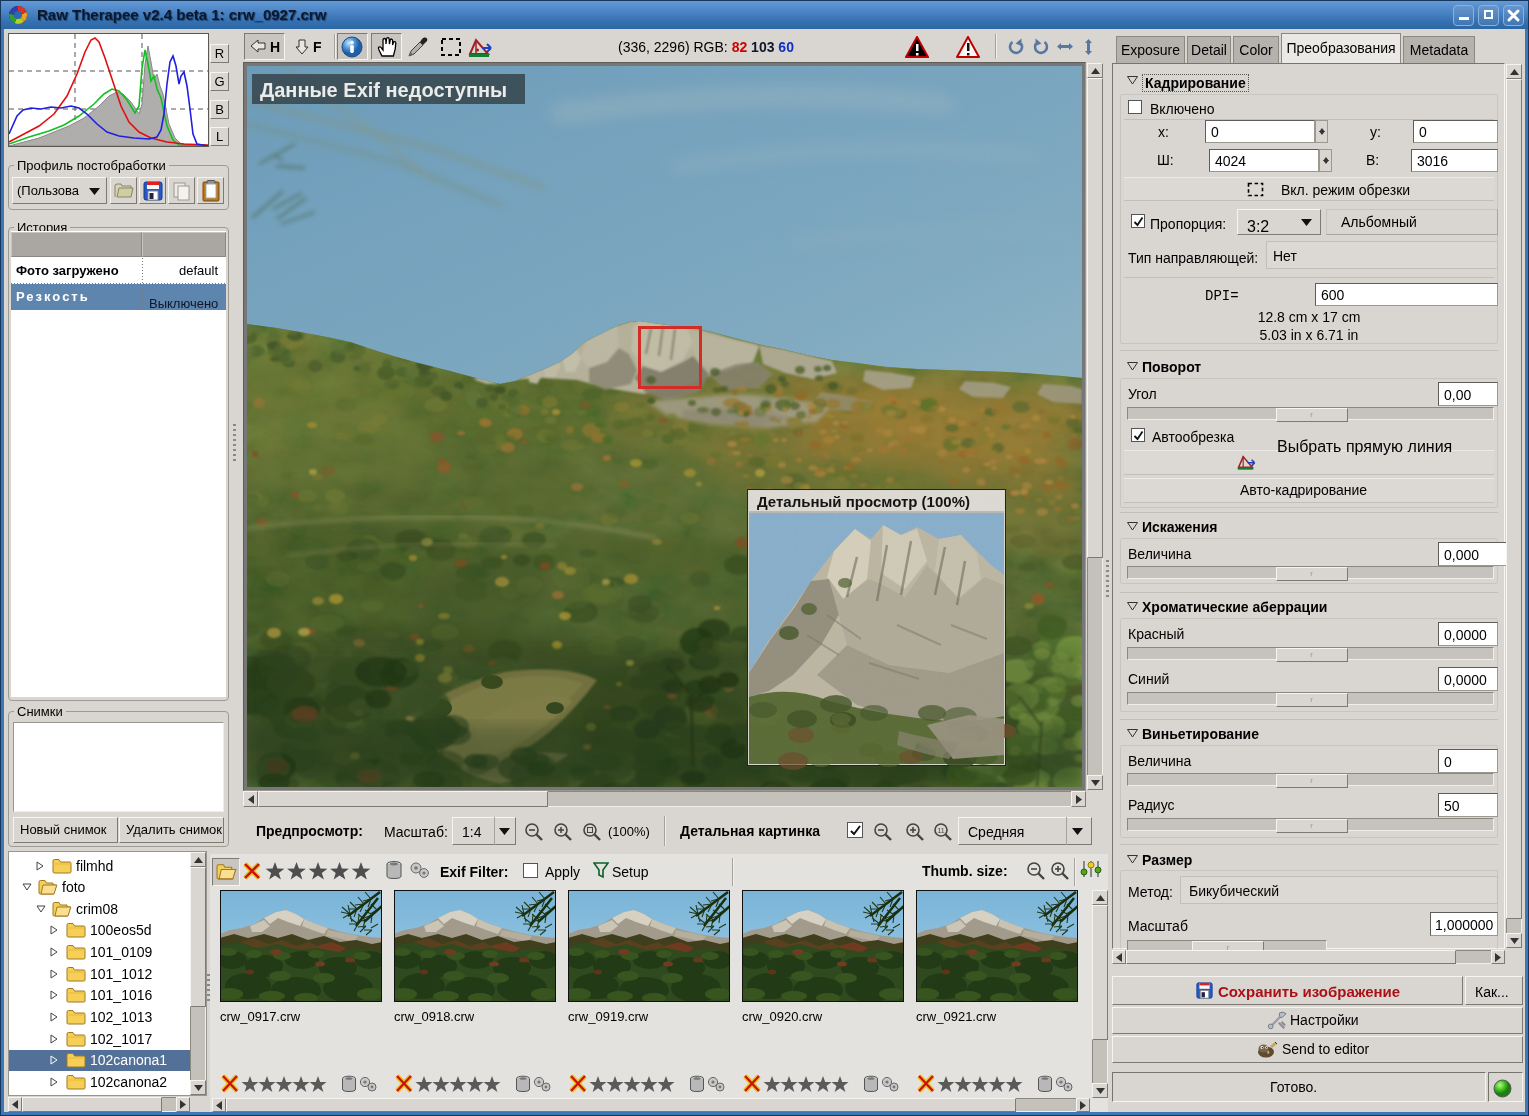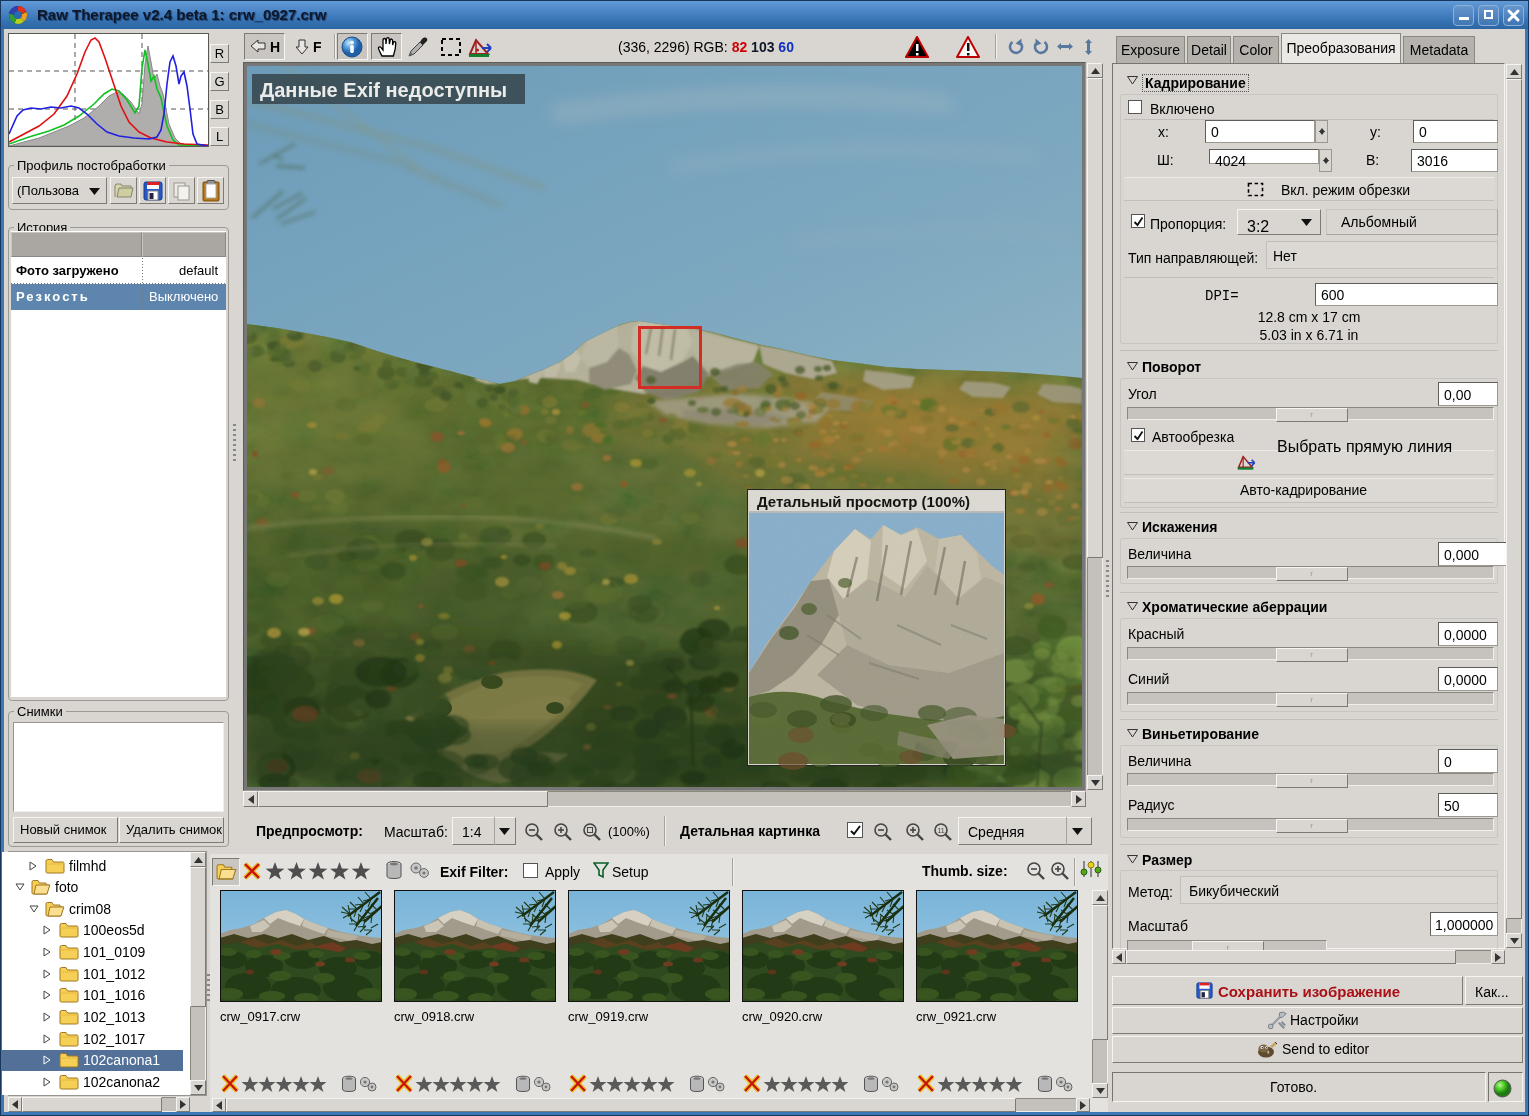--- a/index.html
+++ b/index.html
@@ -112,34 +112,34 @@
 
 <div class="abs gb" style="left:8px;top:227px;width:221px;height:474px"></div>
 <div class="gbl" style="left:14px;top:221px">История</div>
 <div class="abs" style="left:11px;top:231px;width:215px;height:466px;background:#fff"></div>
 <div class="abs" style="left:11px;top:232px;width:131px;height:25px;background:#aaa7a2;border:1px solid #8c8984;border-top-color:#c8c5c0;border-left-color:#c8c5c0"></div>
 <div class="abs" style="left:142px;top:232px;width:84px;height:25px;background:#aaa7a2;border:1px solid #8c8984;border-top-color:#c8c5c0;border-left-color:#c8c5c0"></div>
 <div class="abs b" style="left:16px;top:263px">Фото загружено</div>
 <div class="abs" style="left:179px;top:263px">default</div>
 <div class="abs" style="left:11px;top:284px;width:215px;height:26px;background:#5d85ae"></div>
 <div class="abs b" style="left:16px;top:289px;color:#fff;letter-spacing:2px">Резкость</div>
-<div class="abs" style="left:149px;top:289px;color:#ffffff">Выключено</div>
+<div class="abs" style="left:149px;top:296px;color:#0f172a">Выключено</div>
 <div class="abs" style="left:142px;top:258px;width:1px;height:52px;background:repeating-linear-gradient(#777 0 1px,transparent 1px 3px)"></div>
 <div class="abs" style="left:11px;top:283px;width:215px;height:1px;background:repeating-linear-gradient(90deg,#777 0 1px,transparent 1px 3px)"></div>
 
 <div class="abs gb" style="left:8px;top:711px;width:221px;height:136px"></div>
 <div class="gbl" style="left:14px;top:705px">Снимки</div>
 <div class="abs" style="left:13px;top:722px;width:211px;height:90px;background:#fff;border:1px solid #979590;border-bottom-color:#eee;border-right-color:#eee"></div>
 <div class="abs raised" style="left:13px;top:817px;width:105px;height:26px"></div>
 <div class="abs" style="left:20px;top:822px">Новый снимок</div>
 <div class="abs raised" style="left:119px;top:817px;width:105px;height:26px"></div>
 <div class="abs" style="left:126px;top:822px">Удалить снимок</div>
 
 <div class="abs" style="left:8px;top:851px;width:199px;height:245px;background:#fff;border:1px solid #979590"></div>
-<div id="tree" class="abs" style="left:2px;top:852px;width:181px;height:243px;background:#fff;overflow:hidden;font-size:14px">
+<div id="tree" class="abs" style="left:9px;top:852px;width:181px;height:243px;background:#fff;overflow:hidden;font-size:14px">
 <div class="trow" style="top:4px">
       <svg class="exp" style="left:27px">
         <path d="M1 1 L7 5 L1 9 Z" fill="#fff" stroke="#444"></path>
       </svg>
       <svg class="fold" style="left:43px" viewBox="0 0 20 16">
         <path d="M1 14 V3 Q1 1.5 2.5 1.5 L7 1.5 8.5 4 18 4 Q19 4 19 5.5 V14 Q19 15 17.5 15 L2.5 15 Q1 15 1 14 Z" fill="#f5cf56" stroke="#a07820"></path>
         <path d="M1 6 H19" stroke="#e8b93c" fill="none"></path>
       </svg>
       <span class="tlab" style="left:67px">filmhd</span>
     </div>
@@ -1932,21 +1932,21 @@
 <div class="abs" style="left:1158px;top:124px;font-size:14px">x:</div>
 <div class="abs fld" style="left:1205px;top:120px;width:110px;height:23px">
     <span style="position:absolute;left:5px;top:3px;font-size:14px">0</span>
   </div>
 <div class="abs spin" style="left:1315px;top:120px"></div>
 <div class="abs" style="left:1370px;top:124px;font-size:14px">y:</div>
 <div class="abs fld" style="left:1413px;top:120px;width:85px;height:23px">
     <span style="position:absolute;left:5px;top:3px;font-size:14px">0</span>
   </div>
 <div class="abs" style="left:1157px;top:152px;font-size:14px">Ш:</div>
-<div class="abs fld" style="left:1209px;top:149px;width:110px;height:15px">
+<div class="abs fld" style="left:1209px;top:149px;width:110px;height:23px">
     <span style="position:absolute;left:5px;top:3px;font-size:14px">4024</span>
   </div>
 <div class="abs spin" style="left:1319px;top:149px"></div>
 <div class="abs" style="left:1366px;top:152px;font-size:14px">В:</div>
 <div class="abs fld" style="left:1411px;top:149px;width:87px;height:23px">
     <span style="position:absolute;left:5px;top:3px;font-size:14px">3016</span>
   </div>
 <div class="abs" style="left:1124px;top:177px;width:370px;height:24px;background:#dcd9d4;border-top:1px solid #eceae6;border-bottom:1px solid #c2bfba"></div>
 <svg class="abs" style="left:1247px;top:182px" width="17" height="15">
     <g fill="none" stroke="#000" stroke-width="1.6" stroke-dasharray="3.5,2.6">

